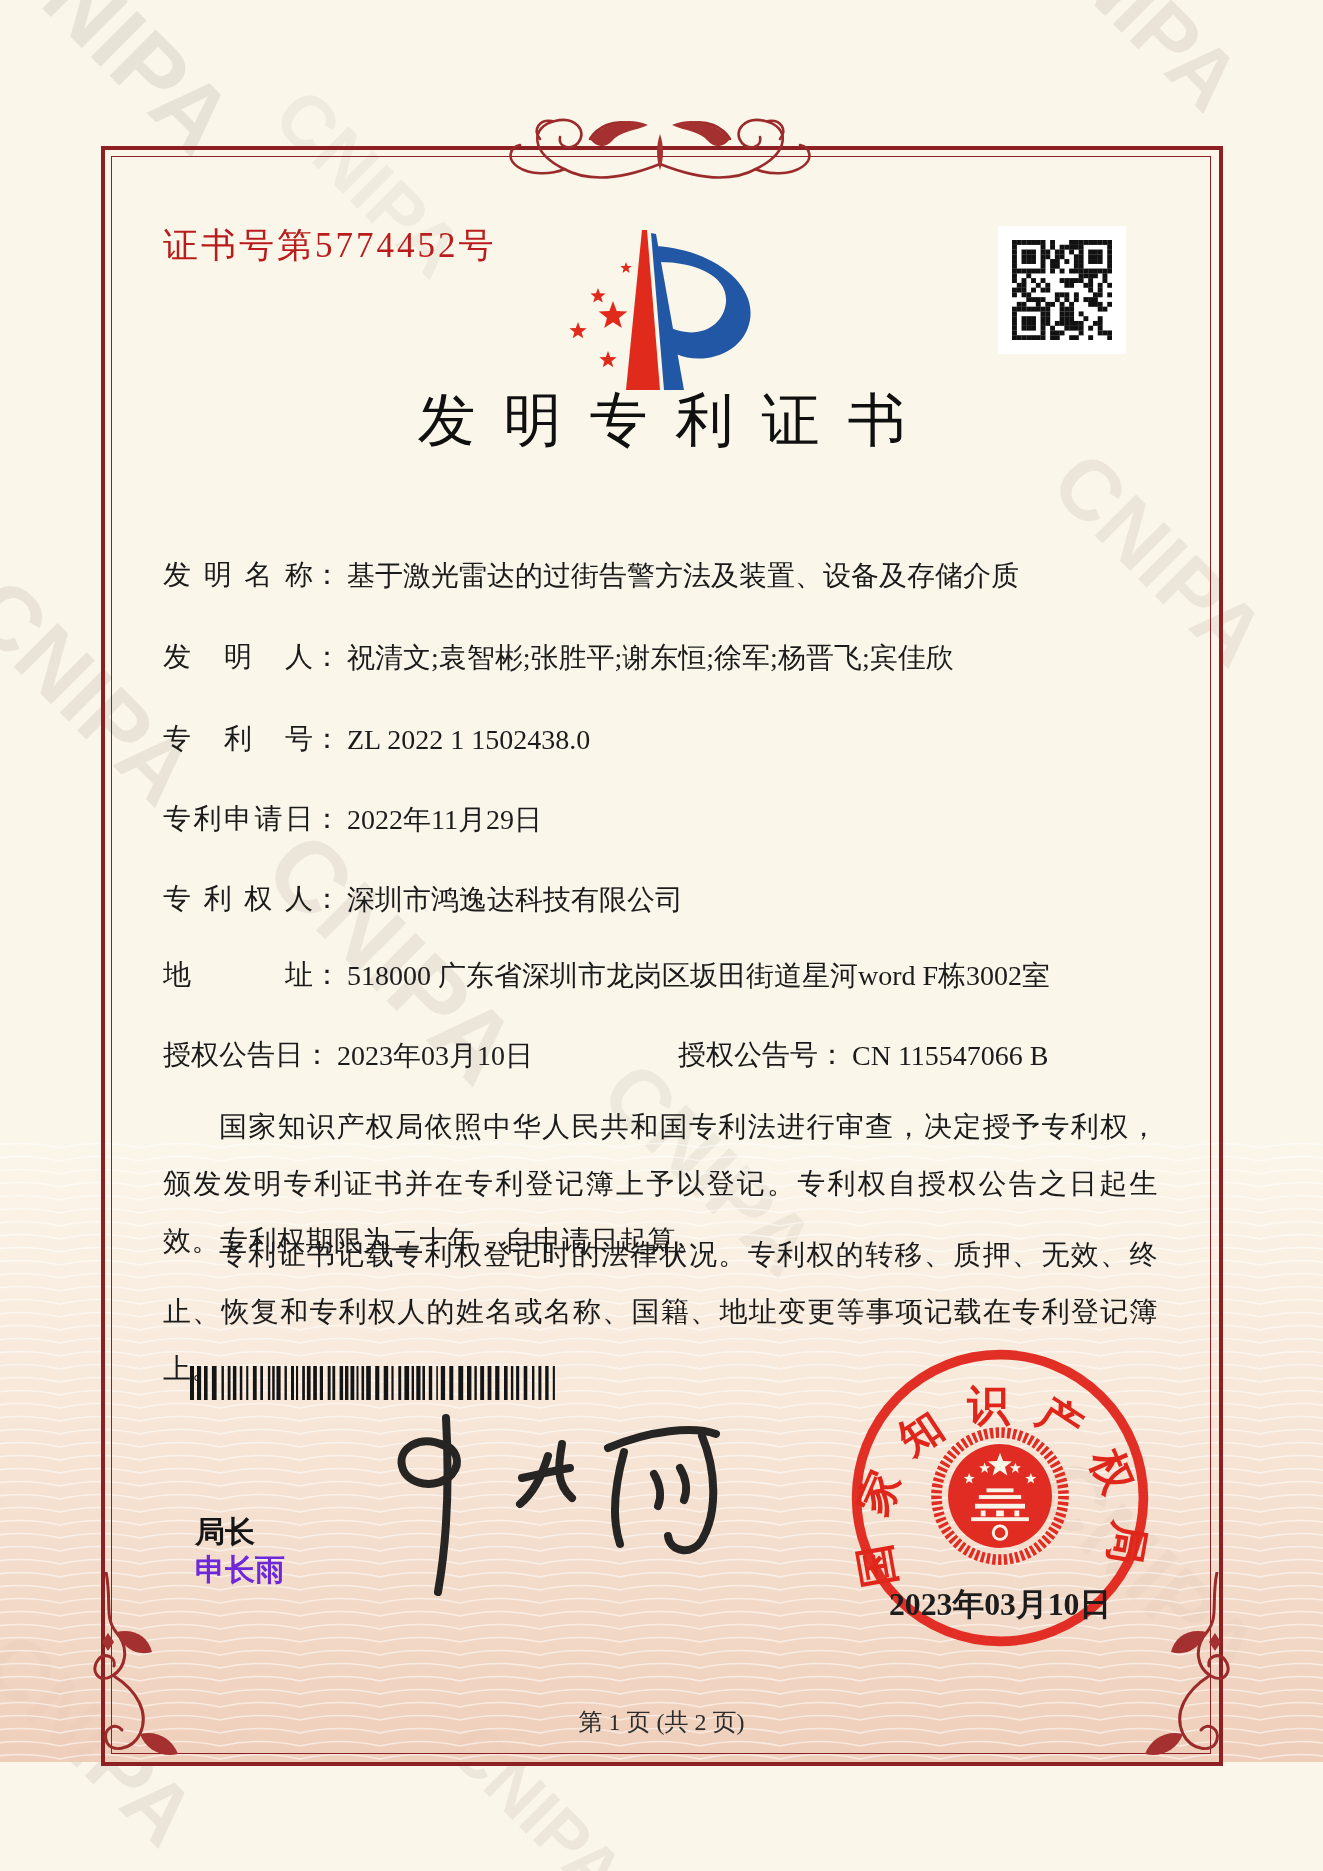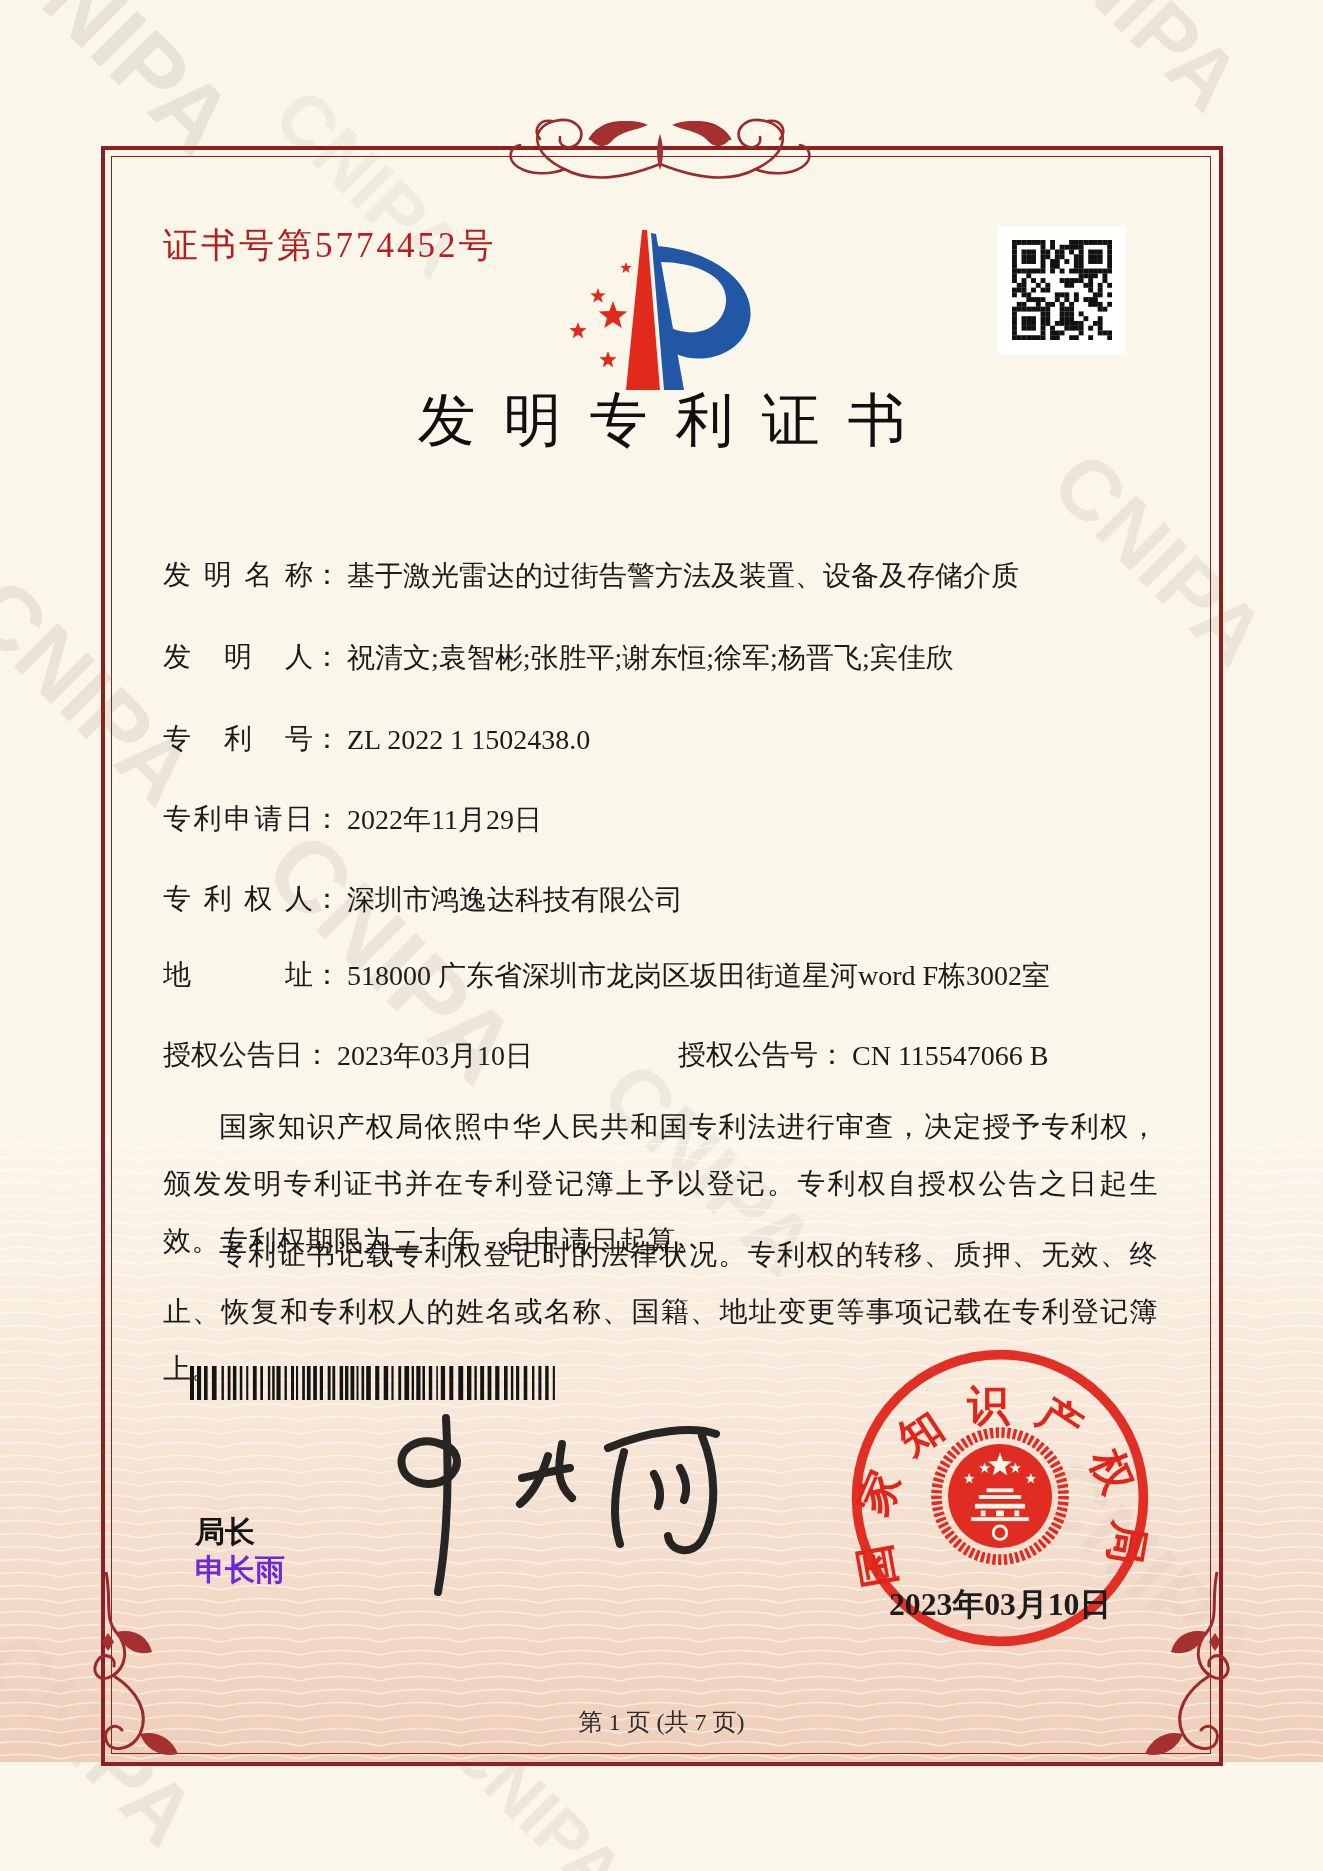--- a/index.html
+++ b/index.html
@@ -559,15 +559,15 @@
         <rect x="130" y="180" width="60" height="4"></rect>
         <rect x="140" y="173" width="5" height="6"></rect>
         <rect x="156" y="173" width="8" height="6"></rect>
         <rect x="175" y="173" width="5" height="6"></rect>
         <circle cx="160" cy="196" r="7" fill="none" stroke="#FBF6EA" stroke-width="3"></circle>
       </g>
     </g>
     <text class="seal-date" x="160" y="282" text-anchor="middle">2023年03月10日</text>
   </svg>
 
-  <div class="page-footer">第 1 页 (共 7 页)</div>
+  <div class="page-footer">第 1 页 (共 2 页)</div>
 
 </div>
 
 </body></html>

